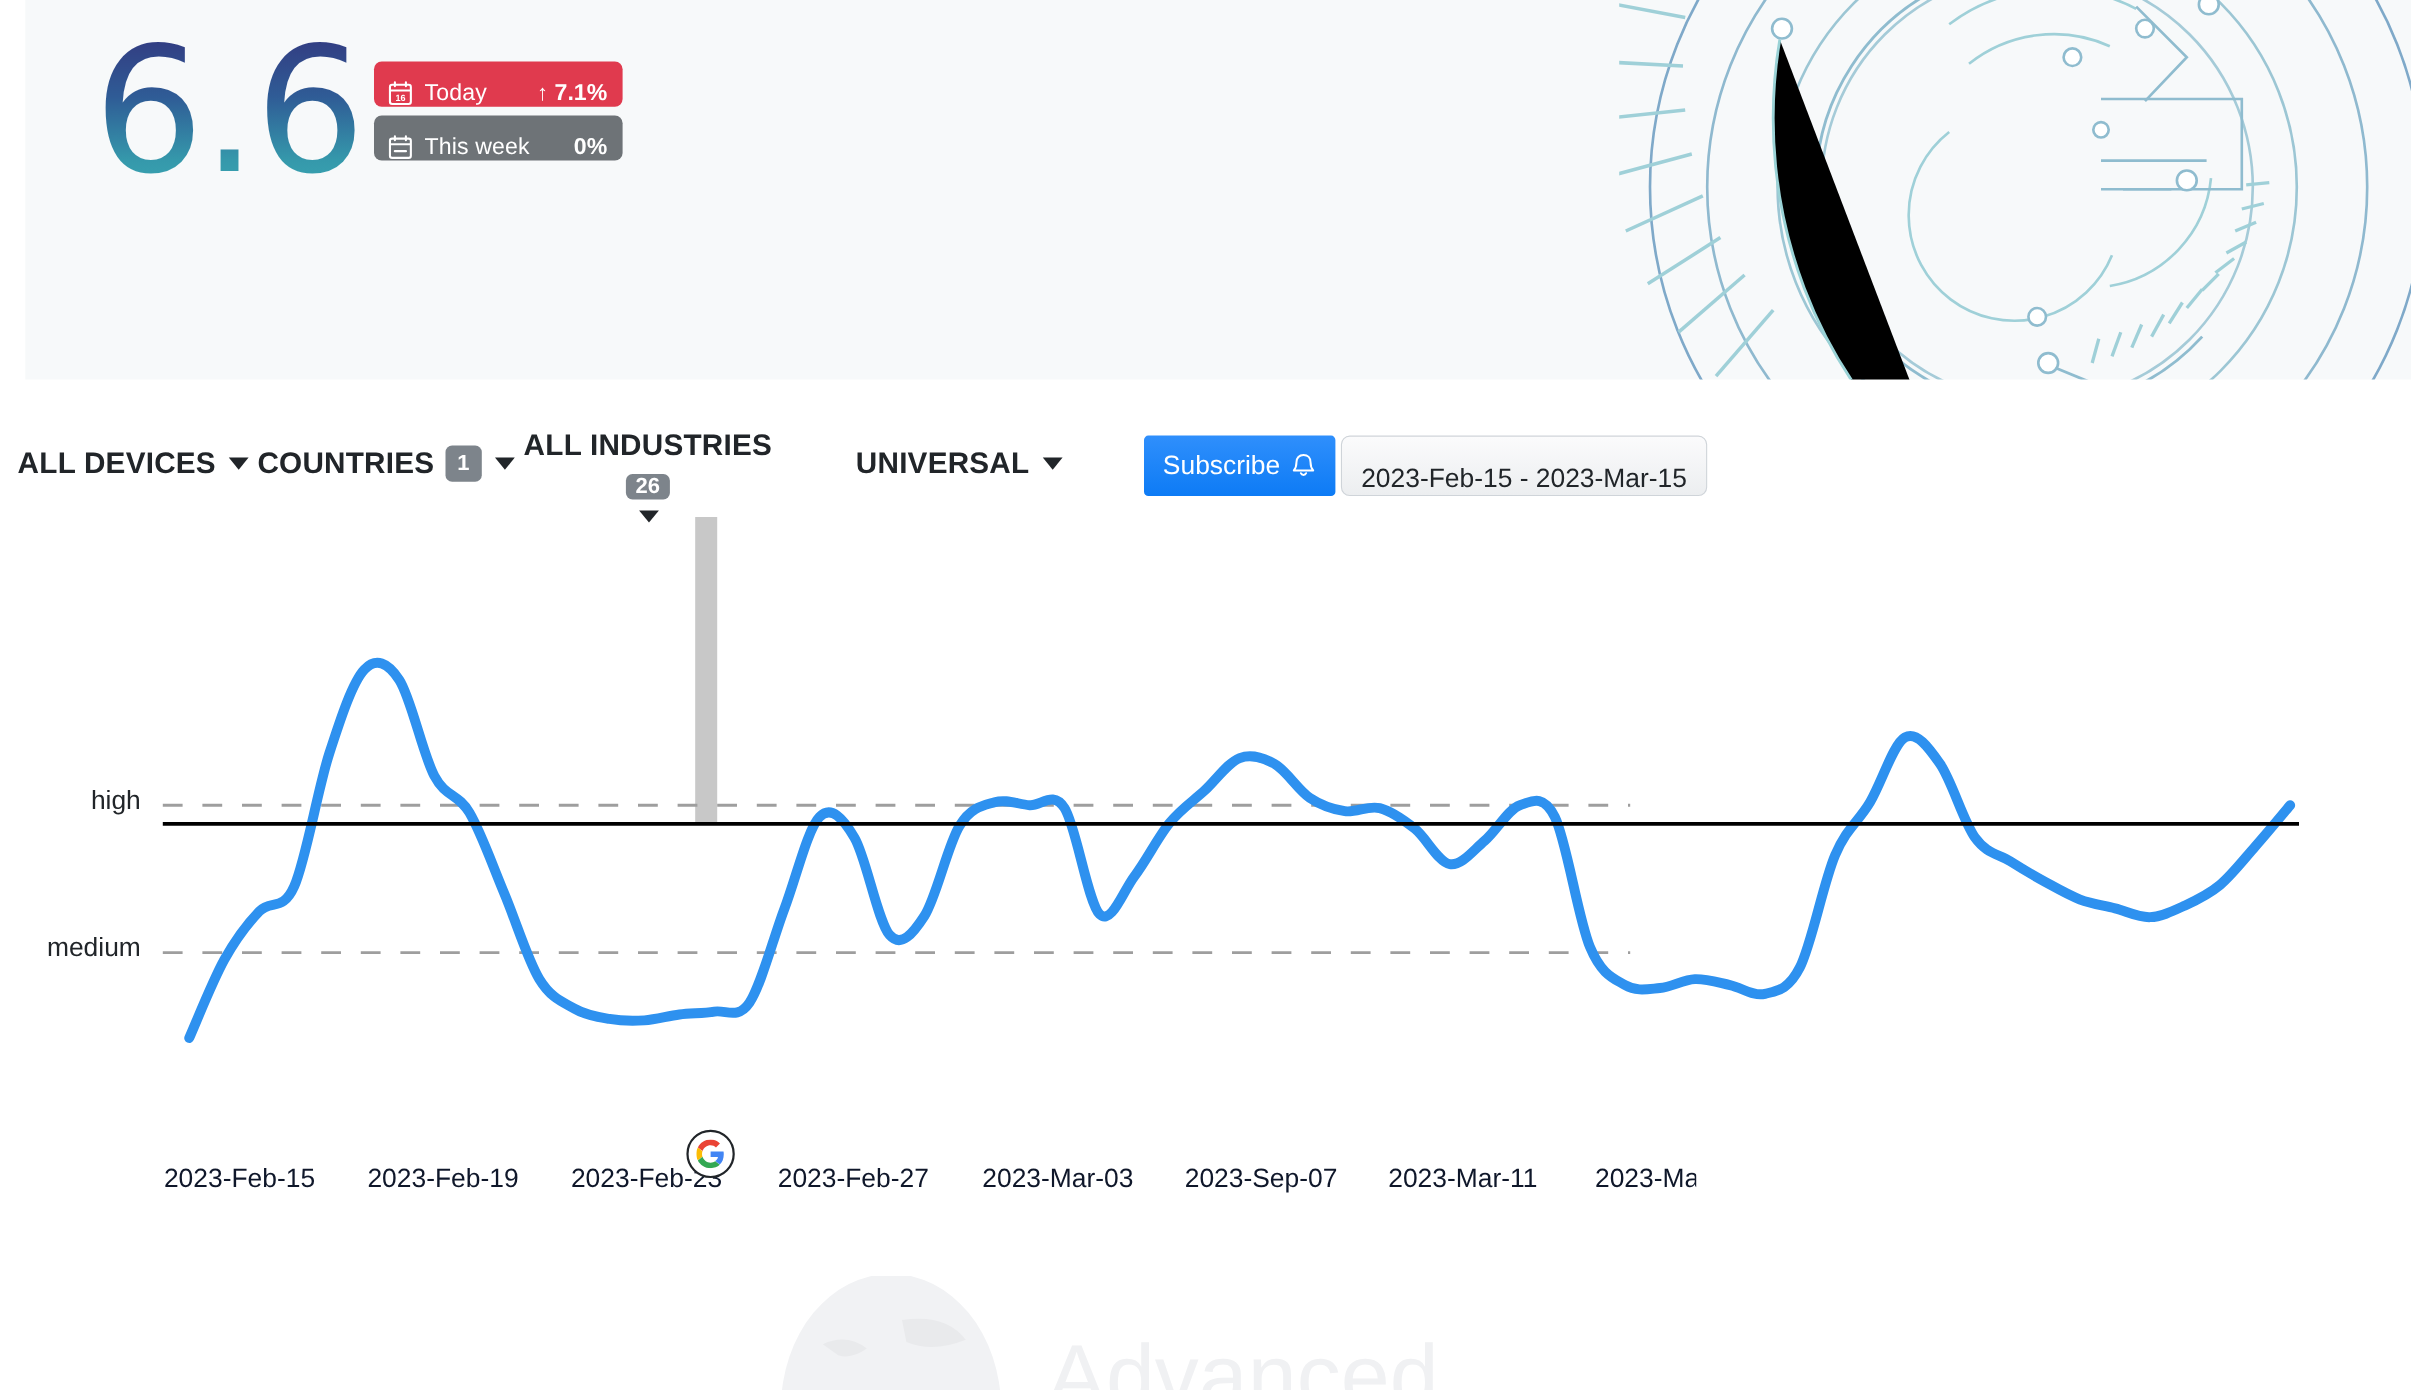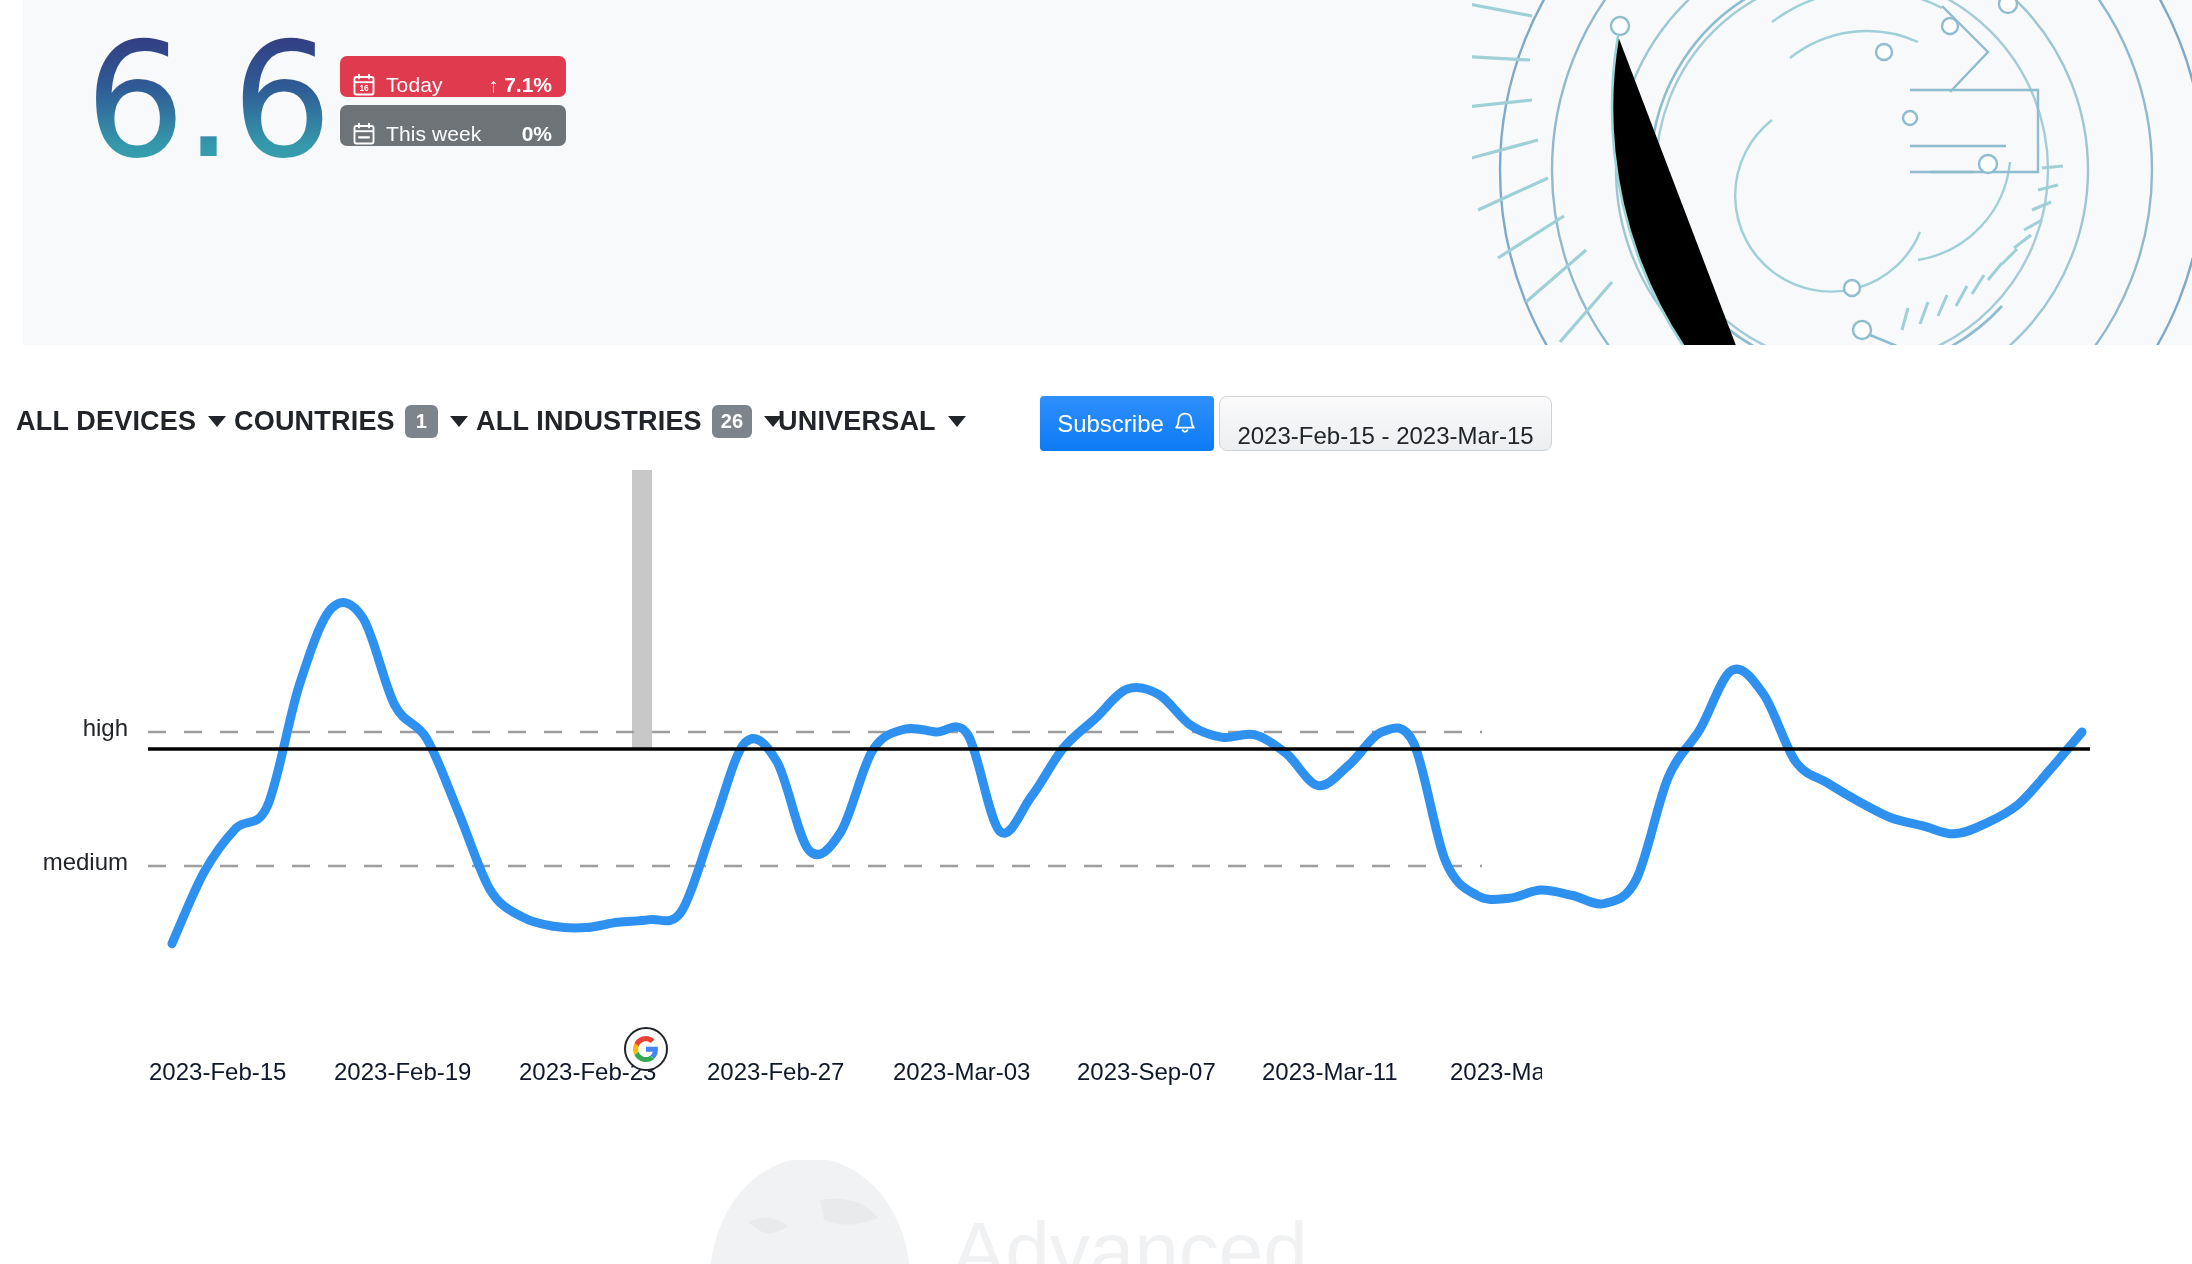--- a/index.html
+++ b/index.html
@@ -73,21 +73,21 @@
   }
   .caret {
     width: 0; height: 0;
     border-left: 9px solid transparent;
     border-right: 9px solid transparent;
     border-top: 11px solid #212529;
     margin-left: 2px;
   }
   .f-devices    { left: 16px; }
   .f-countries  { left: 234px; }
-  .f-industries { left: 476px; }
+  .f-industries { left: 476px; flex-direction: column; }
   .f-universal  { left: 778px; }
 
   .subscribe {
     position: absolute; left: 1040px; top: 396px;
     width: 174px; height: 55px;
     border-radius: 4px; border: none;
     background: linear-gradient(180deg,#2f8ffc 0%, #0d7bf5 100%);
     color: #fff; font-size: 24px;
     display: flex; align-items: center; justify-content: center; gap: 9px;
     cursor: pointer;

